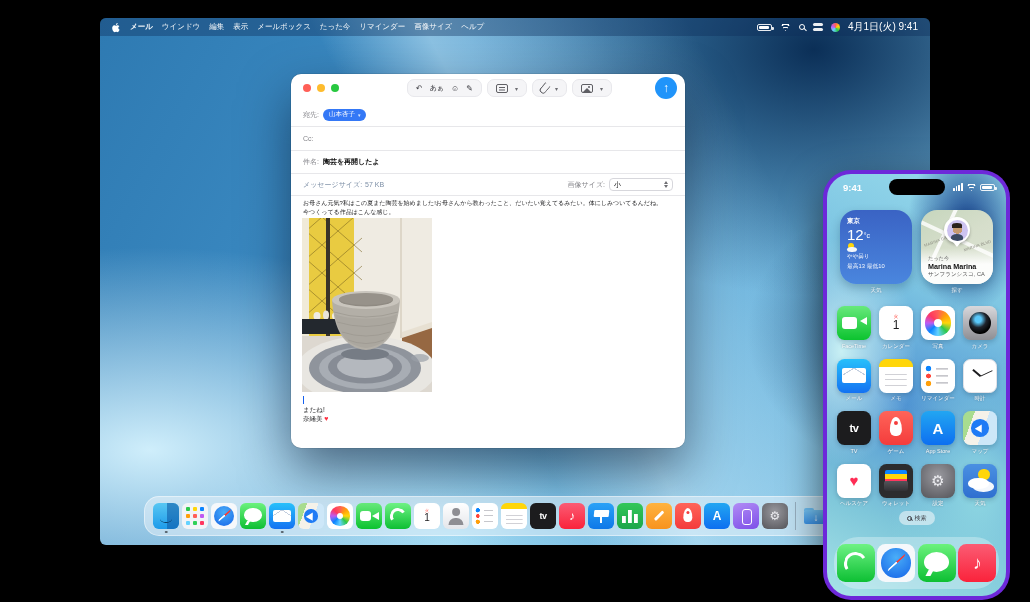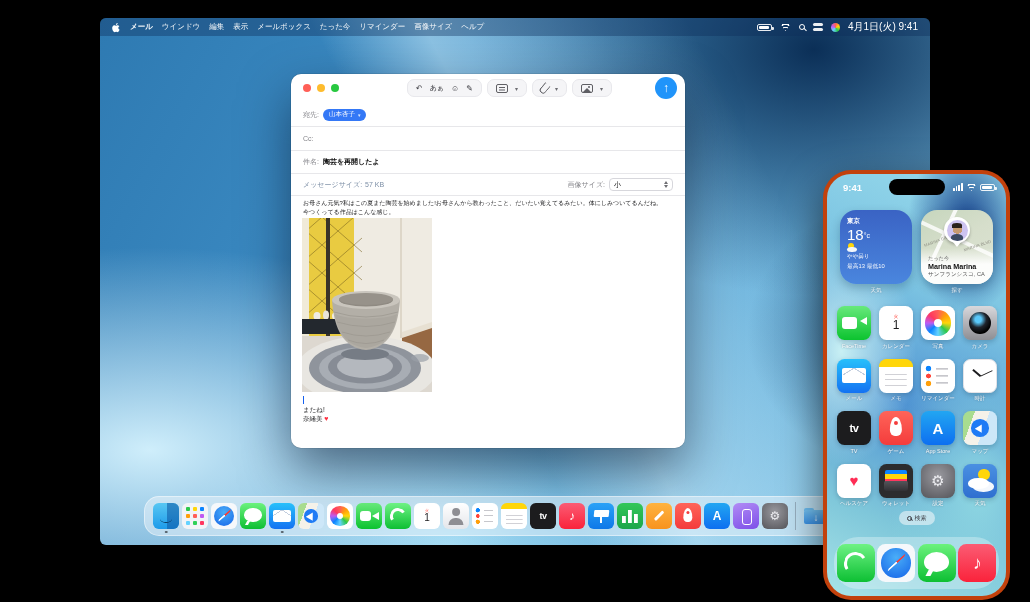--- a/index.html
+++ b/index.html
@@ -155,21 +155,21 @@
 .ic-camera{background:linear-gradient(180deg,#d8d8dc,#8e8e93)}
 .ic-camera::before{content:"";position:absolute;inset:18%;border-radius:50%;background:radial-gradient(circle at 42% 34%,#5ac8fa 0 16%,#20242c 42%,#000 72%)}
 .ic-clock{background:#fff;border:.5px solid #e3e3e8}
 .ic-clock::before{content:"";position:absolute;left:50%;top:50%;width:1.5px;height:30%;background:#1c1c1e;transform-origin:50% 0;transform:rotate(130deg)}
 .ic-clock::after{content:"";position:absolute;left:50%;top:50%;width:1.2px;height:40%;background:#1c1c1e;transform-origin:50% 0;transform:rotate(-115deg)}
 .ic-weatherapp{background:linear-gradient(180deg,#4a90e2,#2f6fd0)}
 .ic-weatherapp::before{content:"";position:absolute;left:45%;top:16%;width:34%;height:34%;border-radius:50%;background:#ffd60a}
 .ic-weatherapp::after{content:"";position:absolute;left:16%;top:44%;width:60%;height:30%;border-radius:50%;background:#fff;box-shadow:5px 3px 0 rgba(255,255,255,.95)}
 
 
-.iphone{position:absolute;left:823px;top:170px;width:187px;height:430px;background:#c2410c;border-radius:28px;padding:4px;box-shadow:0 16px 40px rgba(0,0,0,.6)}
+.iphone{position:absolute;left:823px;top:170px;width:187px;height:430px;background:#6d28d9;border-radius:28px;padding:4px;box-shadow:0 16px 40px rgba(0,0,0,.6)}
 .screen{position:relative;width:179px;height:422px;border-radius:24px;overflow:hidden;
 background:
  radial-gradient(55% 35% at 78% 12%,#15418c 0%,rgba(21,65,140,0) 60%),
  radial-gradient(70% 45% at 8% 42%,#c8f0f4 0%,rgba(200,240,244,0) 60%),
  radial-gradient(80% 50% at 85% 75%,#8fd8e2 0%,rgba(143,216,226,0) 65%),
  linear-gradient(205deg,#9adcec 0%,#7cc4e2 30%,#4f93d2 55%,#7fc7da 80%,#a8e4e8 100%)}
 .p-time{position:absolute;left:16px;top:8px;font-size:9.5px;font-weight:bold;color:#fff}
 .island{position:absolute;left:50%;top:5px;transform:translateX(-50%);width:56px;height:16px;border-radius:9px;background:#000}
 .p-status{position:absolute;right:11px;top:9px;display:flex;align-items:center;gap:3px}
 .sig{display:flex;align-items:flex-end;gap:1px}
@@ -462,21 +462,21 @@
             <i style="height:6px"></i>
             <i style="height:7.5px"></i>
           </span>
         <span class="wifi"></span>
         <span class="batt"></span>
       </span>
 
       <div class="widgets">
         <div class="widget w-weather">
           <div class="w-city">東京</div>
-          <div class="w-temp"><span>18</span><span class="w-unit">°c</span></div>
+          <div class="w-temp"><span>12</span><span class="w-unit">°c</span></div>
           <div class="wicon"></div>
           <div class="w-cond">やや曇り</div>
           <div class="w-hl">最高13 最低10</div>
         </div>
         <div class="widget w-findmy">
           <div class="roads"></div>
           <span class="street st1">MARINA GREEN DR</span>
           <span class="street st2">MARINA BLVD</span>
           <div class="fade"></div>
           <div class="pin">

